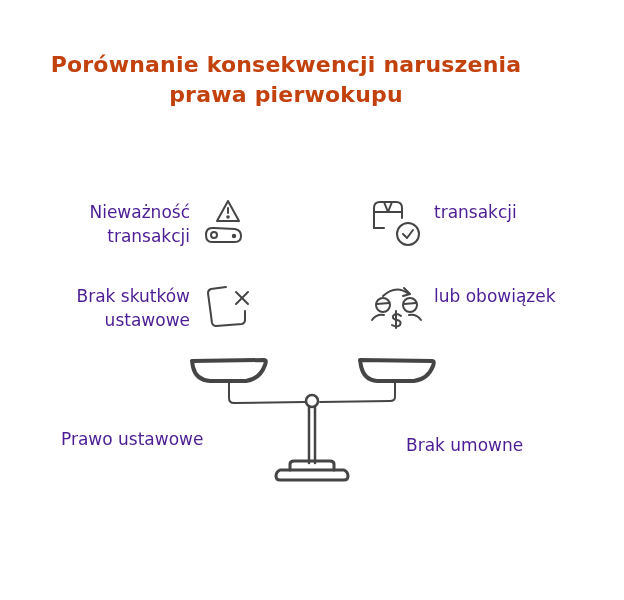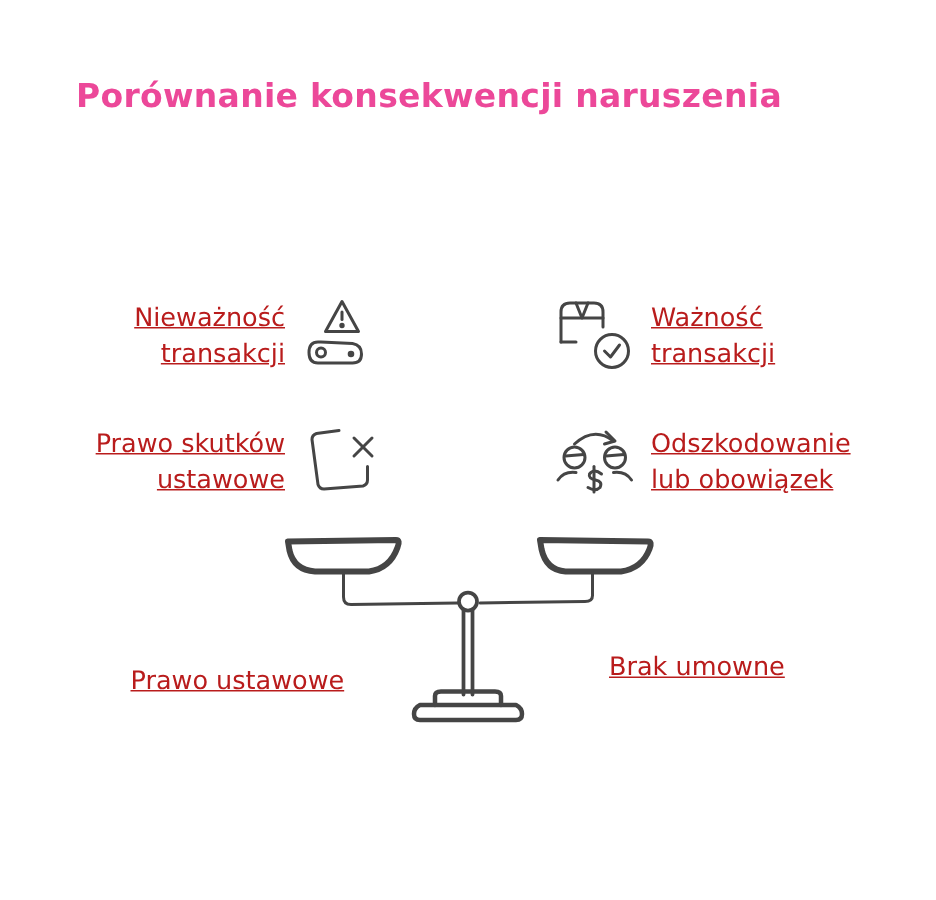--- a/index.html
+++ b/index.html
@@ -1,70 +1,69 @@
 <!DOCTYPE html>
 <html><head>
 <meta charset="utf-8">
 <style>
   html, body { margin:0; padding:0; background:#ffffff; }
   body { width:624px; height:600px; position:relative; overflow:hidden;
          font-family:"DejaVu Sans", sans-serif; color:#454545; }
   .title { position:absolute; left:0; width:572px; top:50px; text-align:center;
            font-family:"DejaVu Sans", sans-serif; font-weight:bold; font-size:22px;
-           line-height:30px; color:#ec4899; letter-spacing:0.2px; }
-  .lbl { position:absolute; font-size:17px; line-height:24px; color:#b91c1c;text-decoration:underline; }
+           line-height:30px; color:#c2410c; letter-spacing:0.2px; }
+  .lbl { position:absolute; font-size:17px; line-height:24px; color:#4c1d95; }
   .right { text-align:right; }
   svg.icon { position:absolute; }
   svg.scale { position:absolute; left:0; top:0; }
 </style>
 </head>
 <body>
 
 <div class="title">
   <div>Porównanie konsekwencji naruszenia</div>
+  <div>prawa pierwokupu</div>
 </div>
 
 <div class="lbl right" style="right:434px; top:200px;">
   <div>Nieważność</div>
   <div>transakcji</div>
 </div>
 <svg class="icon" style="left:202px; top:198px;" width="46" height="50" viewBox="0 0 46 50" fill="none" stroke="#454545" stroke-width="2" stroke-linecap="round" stroke-linejoin="round">
   <path d="M36 3 L47 23 L25 23 Z" transform="translate(-10,0)"></path>
   <line x1="26" y1="10" x2="26" y2="15"></line>
   <circle cx="26" cy="19" r="0.8" fill="#454545"></circle>
   <path d="M10 30 Q4 30 4 37 Q4 44 10 44 L33 44 Q39 44 39 38 Q39 32 33 31 L12 30 Z"></path>
   <circle cx="12" cy="37" r="3"></circle>
   <circle cx="32" cy="38" r="1.2" fill="#454545"></circle>
 </svg>
 
 <div class="lbl right" style="right:434px; top:284px;">
-  <div>Prawo skutków</div>
+  <div>Brak skutków</div>
   <div>ustawowe</div>
 </div>
 <svg class="icon" style="left:204px; top:284px;" width="48" height="46" viewBox="0 0 48 46" fill="none" stroke="#454545" stroke-width="2" stroke-linecap="round" stroke-linejoin="round">
   <path d="M22 3 L7 5 Q4 6 4 9 L8 39 Q9 42 12 42 L38 40 Q41 39 41 36 L41 27"></path>
   <line x1="32" y1="8" x2="44" y2="20"></line>
   <line x1="44" y1="8" x2="32" y2="20"></line>
 </svg>
 
 <div class="lbl" style="left:434px; top:200px;">
-  <div>Ważność</div>
   <div>transakcji</div>
 </div>
 <svg class="icon" style="left:370px; top:198px;" width="54" height="50" viewBox="0 0 54 50" fill="none" stroke="#454545" stroke-width="2" stroke-linecap="round" stroke-linejoin="round">
   <path d="M4 30 L4 10 Q4 4 10 4 L26 4 Q32 4 32 10 L32 20"></path>
   <line x1="4" y1="14" x2="32" y2="14"></line>
   <path d="M14 4 L18 14 L22 4"></path>
   <line x1="4" y1="30" x2="14" y2="30"></line>
   <circle cx="38" cy="36" r="11"></circle>
   <path d="M33 36 L37 40 L43 32"></path>
 </svg>
 
 <div class="lbl" style="left:434px; top:284px;">
-  <div>Odszkodowanie</div>
   <div>lub obowiązek</div>
 </div>
 <svg class="icon" style="left:368px; top:282px;" width="58" height="52" viewBox="0 0 58 52" fill="none" stroke="#454545" stroke-width="2" stroke-linecap="round" stroke-linejoin="round">
   <path d="M15 14 Q28 2 41 12"></path>
   <path d="M36 6 L42 12 L35 14"></path>
   <circle cx="15" cy="23" r="7"></circle>
   <line x1="9" y1="22" x2="21" y2="21"></line>
   <circle cx="42" cy="23" r="7"></circle>
   <line x1="36" y1="22" x2="48" y2="21"></line>
   <path d="M4 38 Q8 32 16 33"></path>
@@ -78,14 +77,14 @@
   <path d="M360 360 L432 361 Q435 361 433 366 Q428 379 414 381 L377 381 Q364 380 361 366 Z" stroke-width="4"></path>
   <path d="M229 382 L229 398 Q229 403 234 403 L305 402" stroke-width="2"></path>
   <path d="M395 382 L395 397 Q395 401 390 401 L320 402" stroke-width="2"></path>
   <circle cx="312" cy="401" r="6" stroke-width="2.5" fill="#fff"></circle>
   <line x1="309" y1="407" x2="309" y2="463" stroke-width="2.5"></line>
   <line x1="315" y1="407" x2="315" y2="463" stroke-width="2.5"></line>
   <path d="M290 470 L290 464 Q290 461 294 461 L330 461 Q334 461 334 464 L334 470" stroke-width="3"></path>
   <path d="M280 470 L344 470 Q348 472 348 476 Q348 480 344 480 L280 480 Q276 480 276 476 Q276 472 280 470 Z" stroke-width="3"></path>
 </svg>
 
-<div class="lbl" style="left:61px; top:442px;margin-left:26px;">Prawo ustawowe</div>
+<div class="lbl" style="left:61px; top:427px;">Prawo ustawowe</div>
 <div class="lbl" style="left:406px; top:433px;">Brak umowne</div>
 
 </body></html>

